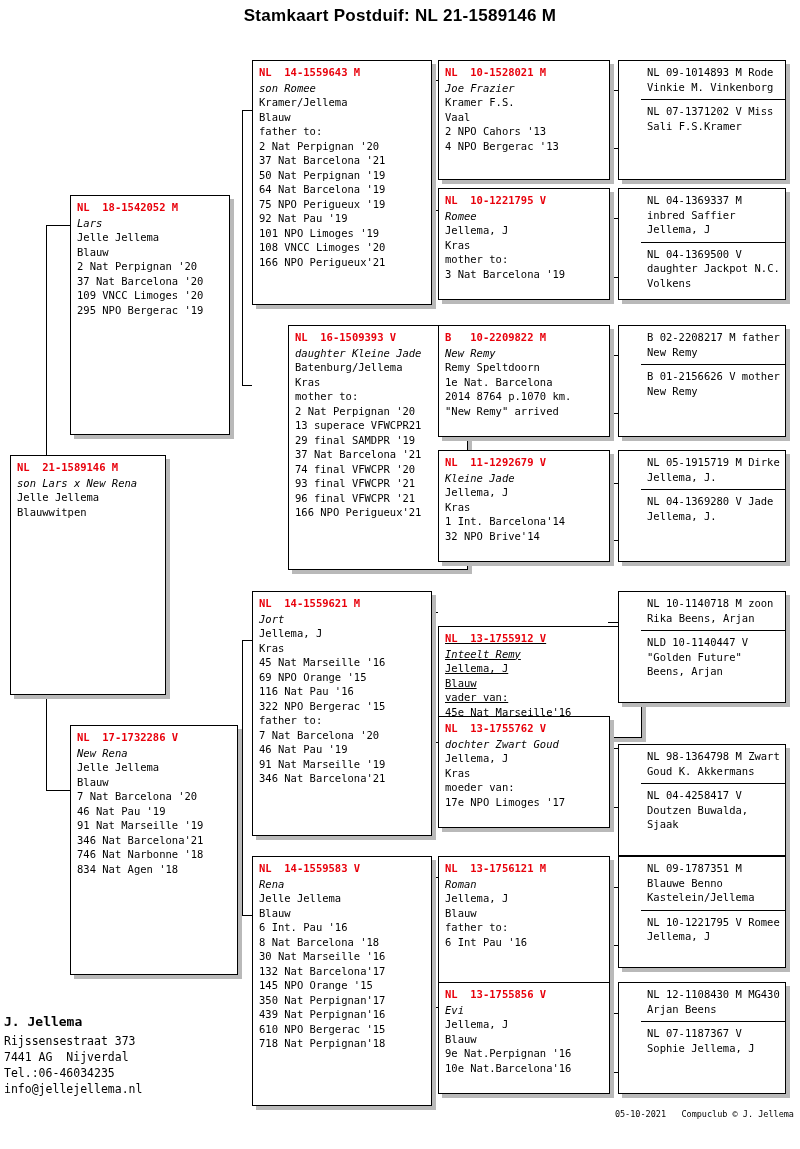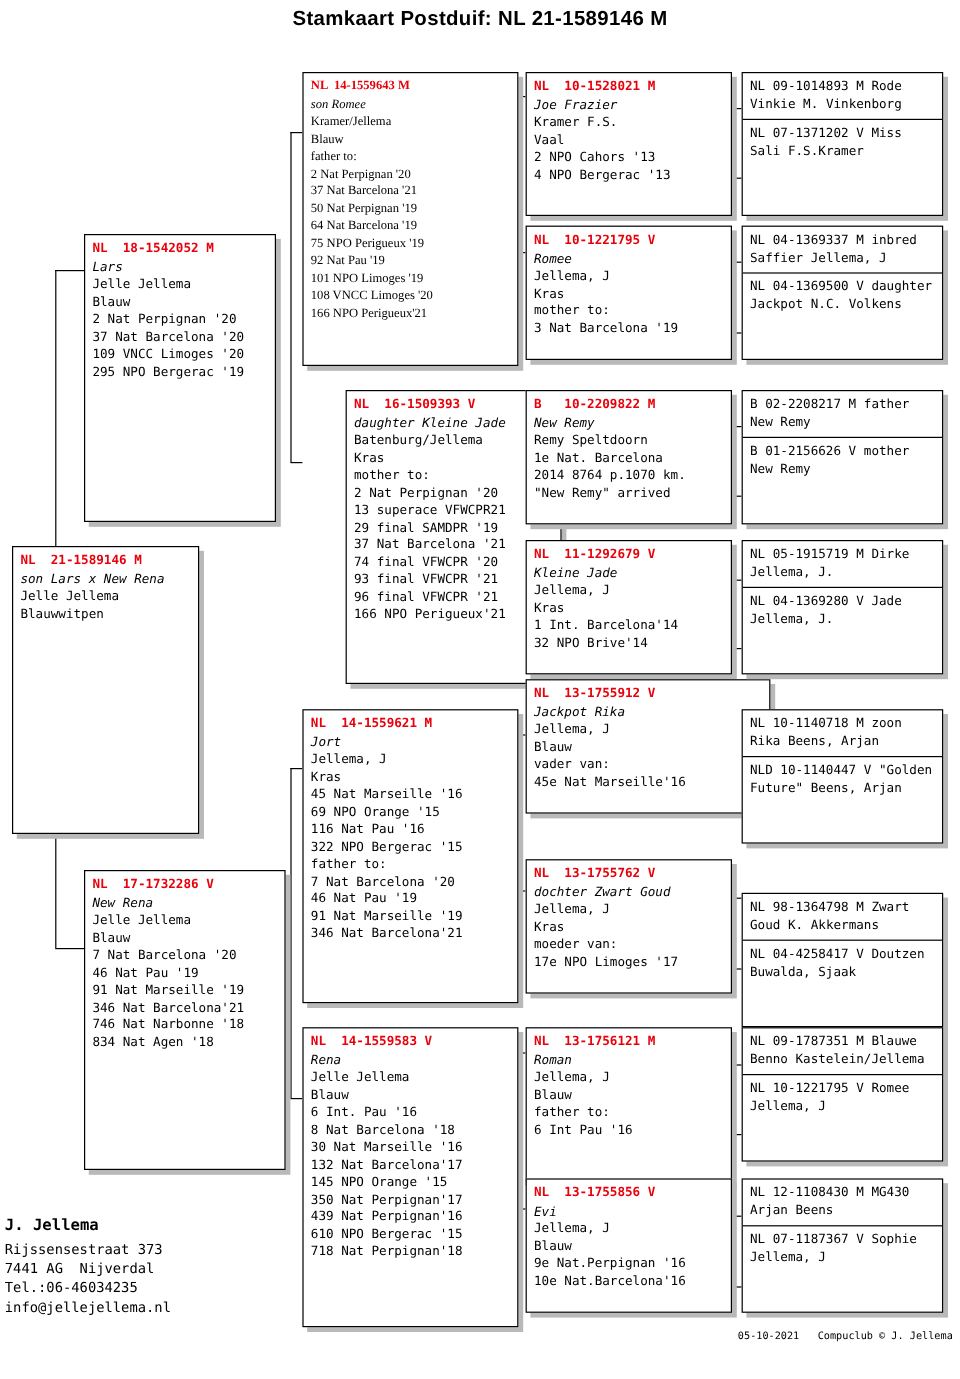--- a/index.html
+++ b/index.html
@@ -52,20 +52,21 @@
     display: block;
   }
   
   .dualcard {
     position: absolute;
     background: #ffffff;
     border: 1px solid #000000;
     box-shadow: 4px 4px 0 0 #b9b9b9;
     font-size: 10.5px;
     line-height: 14.5px;
+    padding-left: 22px;
   }
   .dualcard .half {
     padding: 4px 5px 5px 6px;
   }
   .dualcard .half + .half {
     border-top: 1px solid #000000;
   }
   
   .line {
     position: absolute;
@@ -170,21 +171,21 @@
   <span class="ln">Jelle Jellema</span>
   <span class="ln">Blauw</span>
   <span class="ln">7 Nat Barcelona '20</span>
   <span class="ln">46 Nat Pau '19</span>
   <span class="ln">91 Nat Marseille '19</span>
   <span class="ln">346 Nat Barcelona'21</span>
   <span class="ln">746 Nat Narbonne '18</span>
   <span class="ln">834 Nat Agen '18</span>
 </div>
 
-<div class="card" style="left:252px; top:60px; width:180px; height:245px;font-family:Liberation Serif, serif;">
+<div class="card" style="left:252px; top:60px; width:180px; height:245px;">
   <span class="ring">NL  14-1559643 M</span>
   <span class="nm">son Romee</span>
   <span class="ln">Kramer/Jellema</span>
   <span class="ln">Blauw</span>
   <span class="ln">father to:</span>
   <span class="ln">2 Nat Perpignan '20</span>
   <span class="ln">37 Nat Barcelona '21</span>
   <span class="ln">50 Nat Perpignan '19</span>
   <span class="ln">64 Nat Barcelona '19</span>
   <span class="ln">75 NPO Perigueux '19</span>
@@ -271,23 +272,23 @@
 
 <div class="card" style="left:438px; top:450px; width:172px; height:112px;">
   <span class="ring">NL  11-1292679 V</span>
   <span class="nm">Kleine Jade</span>
   <span class="ln">Jellema, J</span>
   <span class="ln">Kras</span>
   <span class="ln">1 Int. Barcelona'14</span>
   <span class="ln">32 NPO Brive'14</span>
 </div>
 
-<div class="card" style="left:438px; top:566px; width:204px; height:112px;">
+<div class="card" style="left:438px; top:626px; width:204px; height:112px;text-decoration:underline;">
   <span class="ring">NL  13-1755912 V</span>
-  <span class="nm">Jackpot Rika</span>
+  <span class="nm">Inteelt Remy</span>
   <span class="ln">Jellema, J</span>
   <span class="ln">Blauw</span>
   <span class="ln">vader van:</span>
   <span class="ln">45e Nat Marseille'16</span>
 </div>
 
 <div class="card" style="left:438px; top:716px; width:172px; height:112px;">
   <span class="ring">NL  13-1755762 V</span>
   <span class="nm">dochter Zwart Goud</span>
   <span class="ln">Jellema, J</span>

